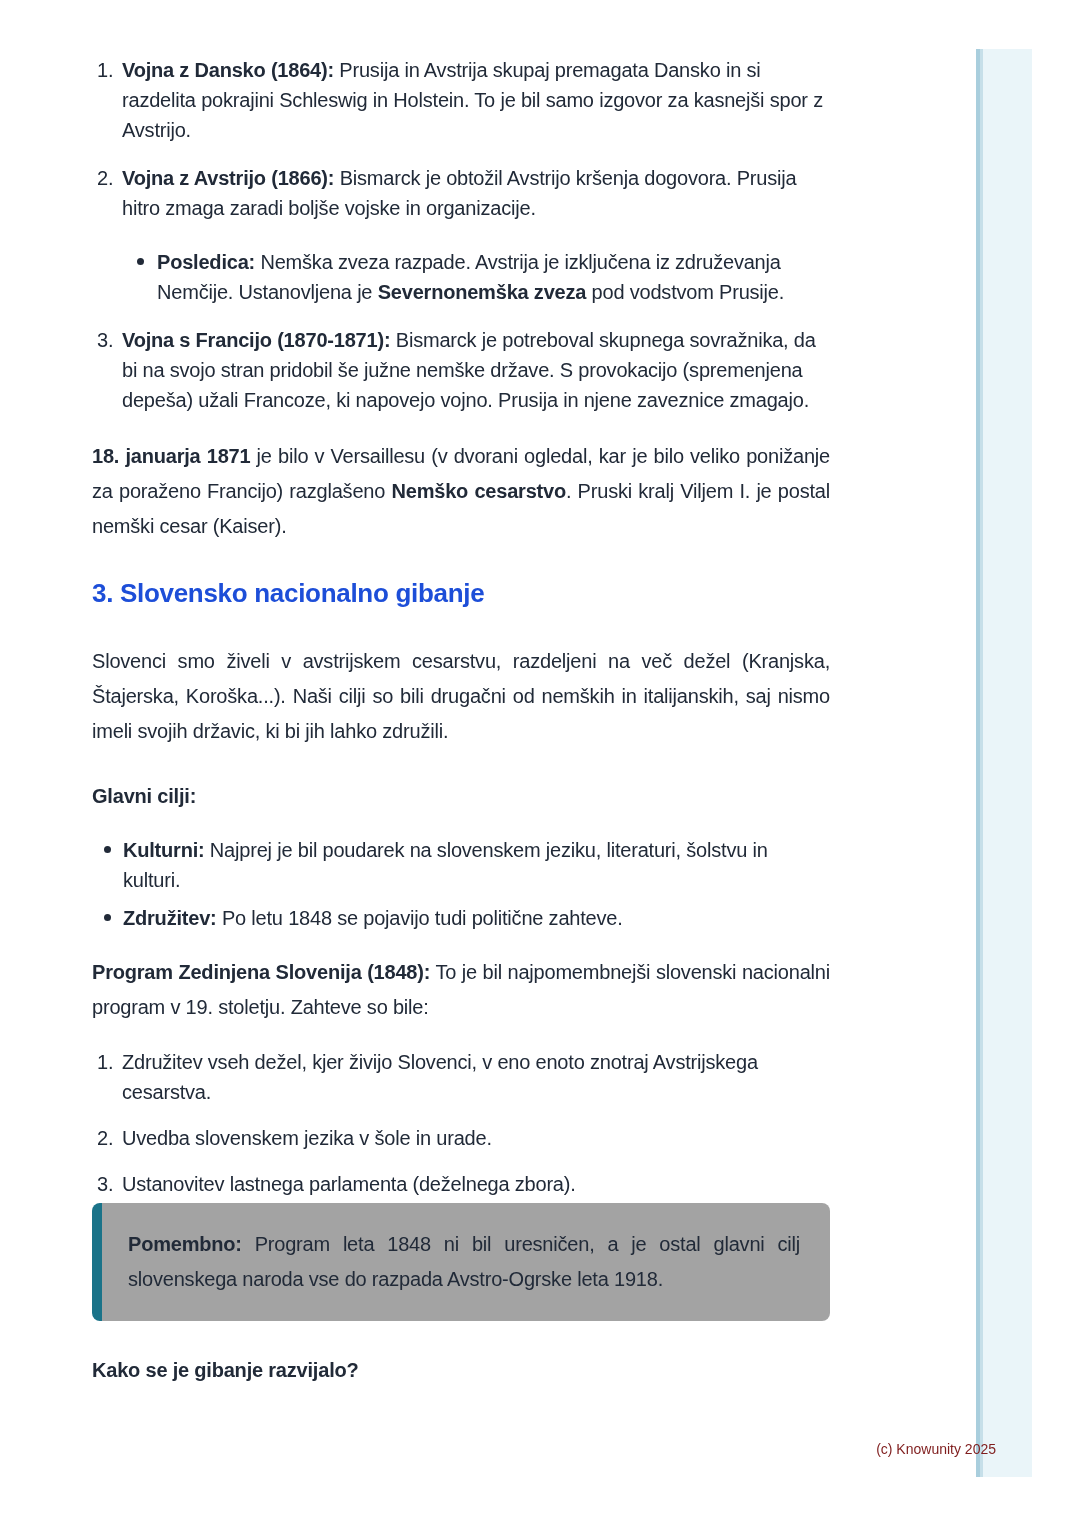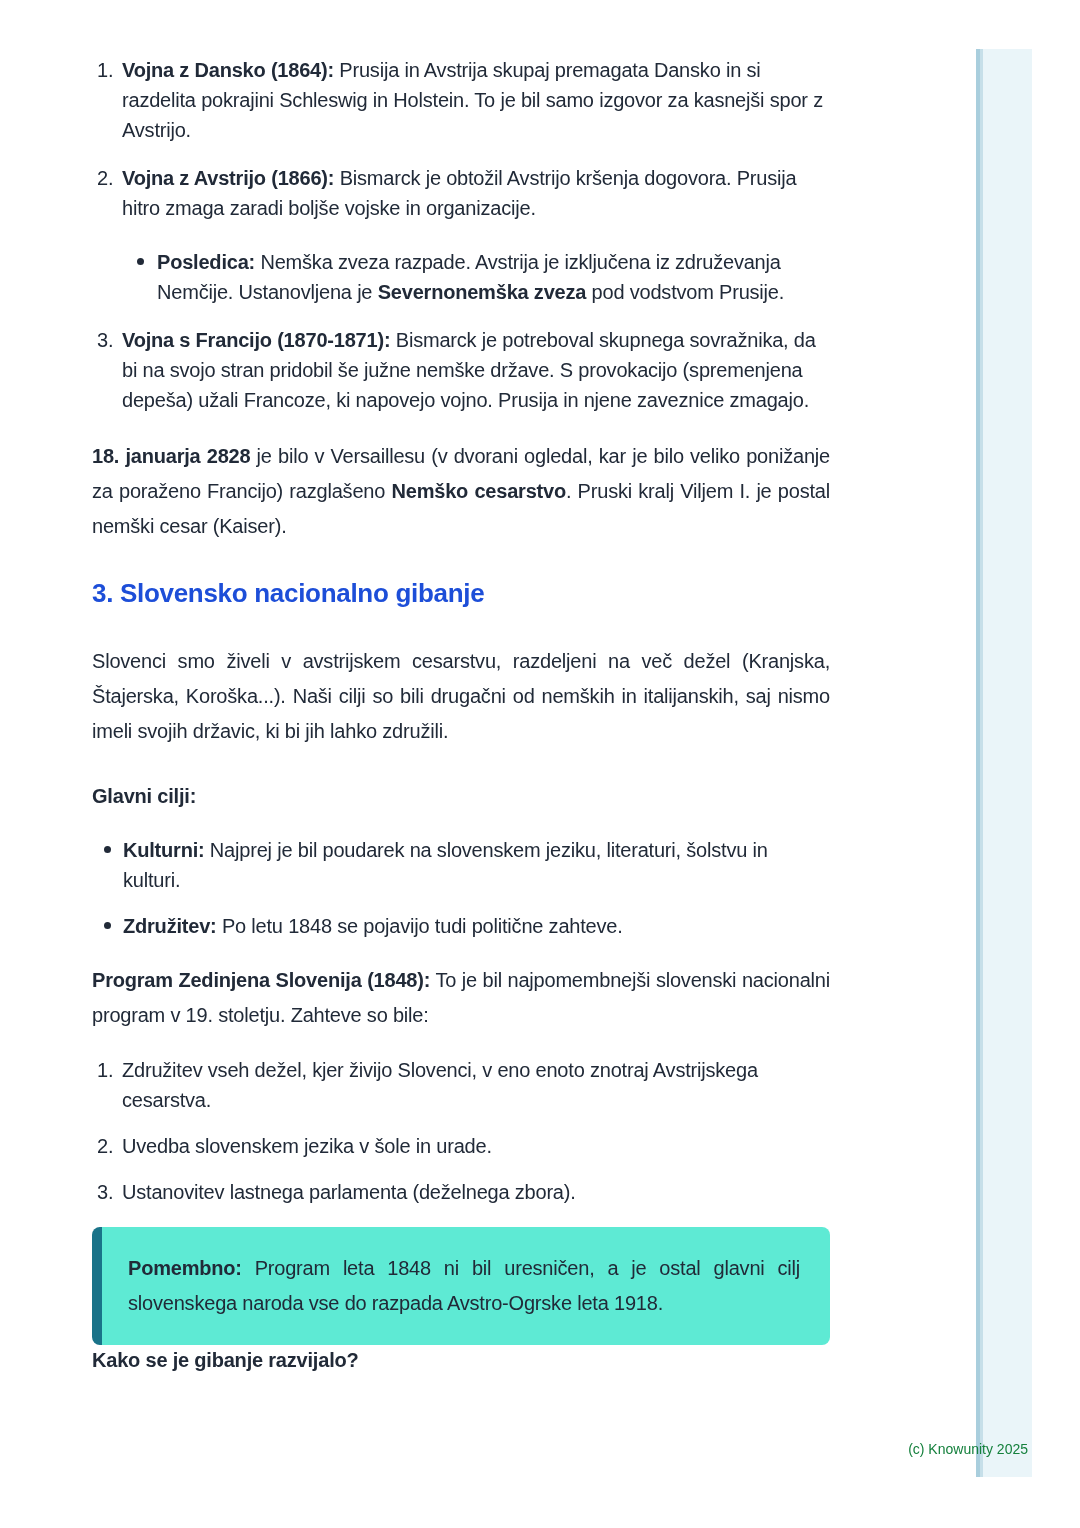--- a/index.html
+++ b/index.html
@@ -35,42 +35,42 @@
   .para { line-height:35px; text-align:justify; }
   .empire { margin-top:24px; }
 
   h2.heading { margin-top:32px; font-size:26px; line-height:34px; color:#1d4ed8; letter-spacing:-0.3px; font-weight:700; }
   .intro { margin-top:34px; }
 
   .bold-line { font-weight:700; line-height:30px; }
   .goals-title { margin-top:32px; }
 
   .blist { margin-top:24px; }
-  .bli { position:relative; padding-left:31px; line-height:30px; margin-bottom:16px; }
+  .bli { position:relative; padding-left:31px; line-height:30px; margin-bottom:8px; }
   .bli:last-child { margin-bottom:0; }
   .bli::before { content:""; position:absolute; left:12px; top:11px; width:7px; height:7px; border-radius:50%; background:#212a38; }
 
   .program { margin-top:22px; }
   .olist2 { margin-top:22px; }
   .olist2 .oli { margin-bottom:16px; }
   .olist2 .oli:last-child { margin-bottom:0; }
 
   .callout {
-    margin-top:20px;
-    background:#5eead4;
+    margin-top:4px;
+    background:#a3a3a3;
     border-left:10px solid #1a7389;
     border-radius:8px;
     padding:24px 30px 24px 26px;
   }
 
-  .question { }
+  .question { margin-top:34px; }
 
   .watermark {
-    position:absolute; top:1441px; right:52px;
-    font-size:14px; letter-spacing:0; color:#15803d; z-index:2;
+    position:absolute; top:1441px; right:84px;
+    font-size:14px; letter-spacing:0; color:#7f1d1d; z-index:2;
   }
 </style>
 </head>
 <body>
 
 <div class="page">
 
   <div class="stripe"></div>
 
   <div class="content">
@@ -86,21 +86,21 @@
         <ul class="sub">
           <li class="sli"><b>Posledica:</b><span> Nemška zveza razpade. Avstrija je izključena iz združevanja Nemčije. Ustanovljena je </span><b>Severnonemška zveza</b><span> pod vodstvom Prusije.</span></li>
         </ul>
       </li>
       <li class="oli">
         <span class="num">3.</span>
         <span><b>Vojna s Francijo (1870-1871):</b><span> Bismarck je potreboval skupnega sovražnika, da bi na svojo stran pridobil še južne nemške države. S provokacijo (spremenjena depeša) užali Francoze, ki napovejo vojno. Prusija in njene zaveznice zmagajo.</span></span>
       </li>
     </ol>
 
-    <p class="para empire"><b>18. januarja 2828</b><span> je bilo v Versaillesu (v dvorani ogledal, kar je bilo veliko ponižanje za poraženo Francijo) razglašeno </span><b>Nemško cesarstvo</b><span>. Pruski kralj Viljem I. je postal nemški cesar (Kaiser).</span></p>
+    <p class="para empire"><b>18. januarja 1871</b><span> je bilo v Versaillesu (v dvorani ogledal, kar je bilo veliko ponižanje za poraženo Francijo) razglašeno </span><b>Nemško cesarstvo</b><span>. Pruski kralj Viljem I. je postal nemški cesar (Kaiser).</span></p>
 
     <h2 class="heading">3. Slovensko nacionalno gibanje</h2>
 
     <p class="para intro">Slovenci smo živeli v avstrijskem cesarstvu, razdeljeni na več dežel (Kranjska, Štajerska, Koroška...). Naši cilji so bili drugačni od nemških in italijanskih, saj nismo imeli svojih državic, ki bi jih lahko združili.</p>
 
     <p class="bold-line goals-title">Glavni cilji:</p>
 
     <ul class="blist">
       <li class="bli"><b>Kulturni:</b><span> Najprej je bil poudarek na slovenskem jeziku, literaturi, šolstvu in kulturi.</span></li>
       <li class="bli"><b>Združitev:</b><span> Po letu 1848 se pojavijo tudi politične zahteve.</span></li>

